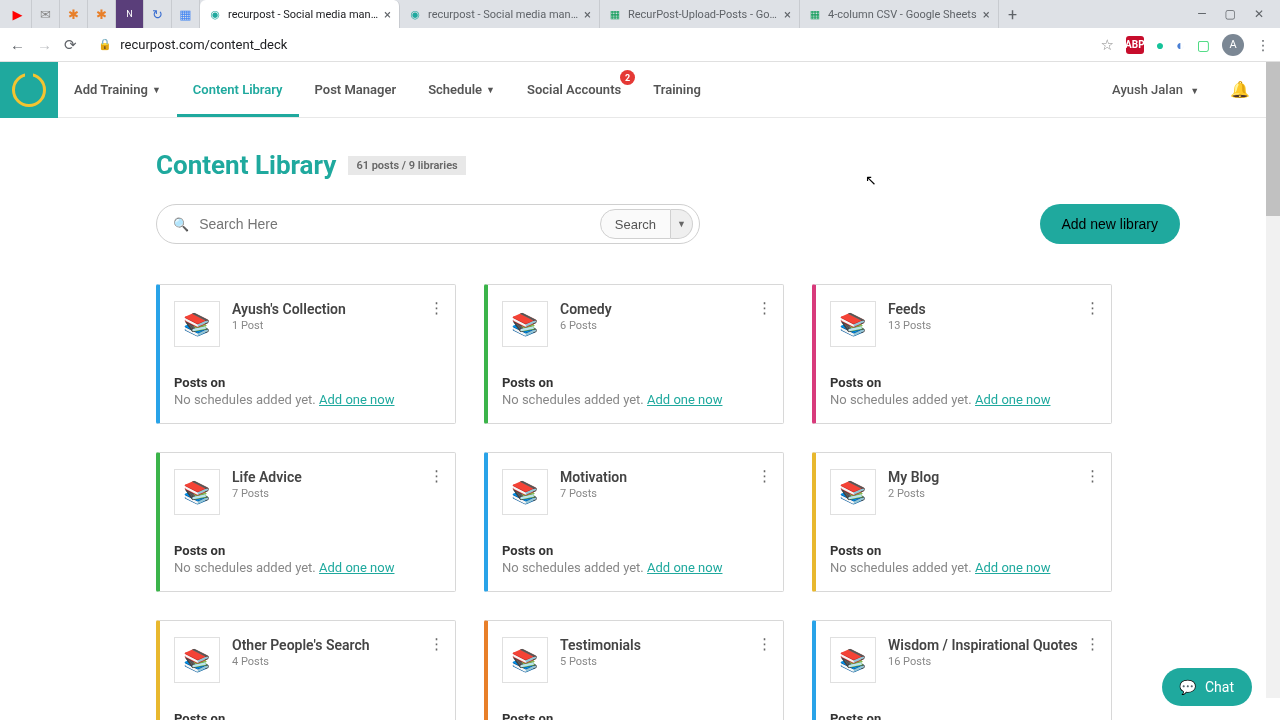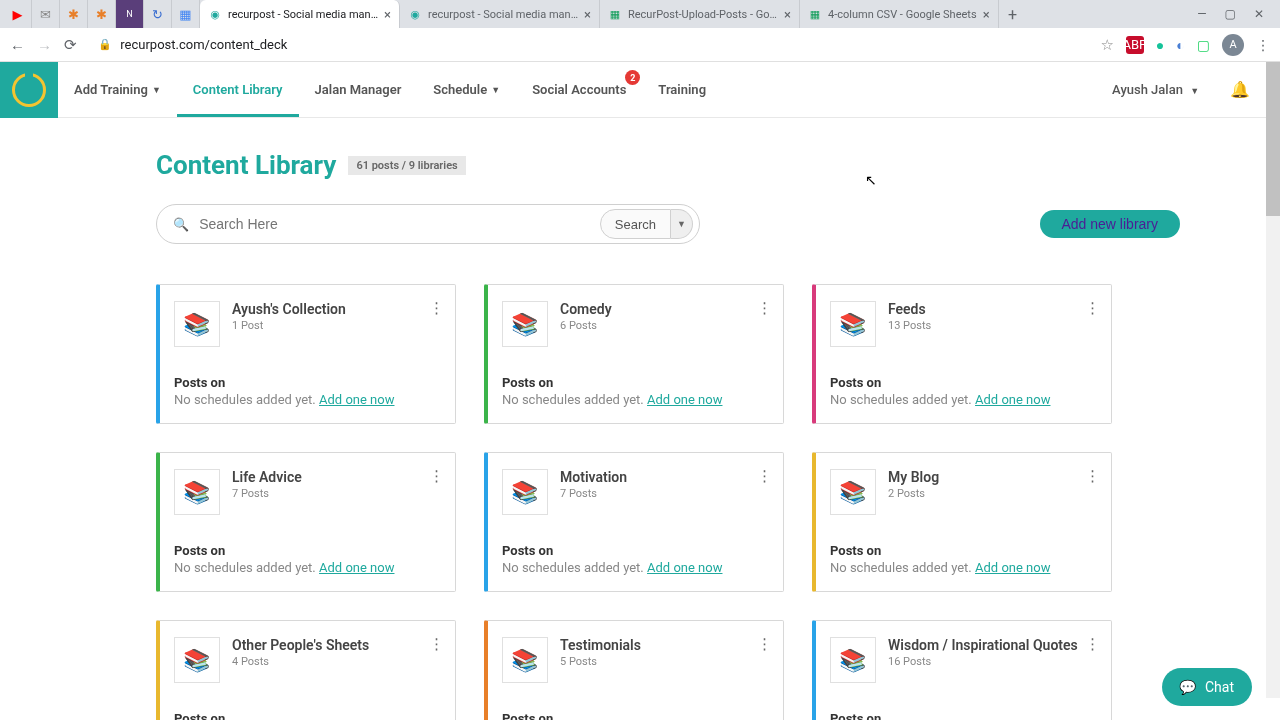--- a/index.html
+++ b/index.html
@@ -46,21 +46,21 @@
 .page-title { font-size: 26px; font-weight: 700; color: #1fa99e; }
 .count-pill { background: #e8e8e8; color: #666; font-size: 11px; font-weight: 600; padding: 3px 8px; border-radius: 0; }
 
 .search-row { display: flex; align-items: center; margin-bottom: 40px; gap: 20px; }
 .search-wrap { border: 1px solid #d0d0d0; border-radius: 22px; height: 40px; display: flex; align-items: center; padding: 0 6px 0 16px; width: 544px; }
 .search-ic { color: #888; font-size: 13px; margin-right: 10px; }
 .search-input { border: none; outline: none; flex: 1; font-size: 14px; color: #666; }
 .search-btn-grp { display: flex; align-items: center; }
 .search-btn { border: 1px solid #d0d0d0; background: #fafafa; height: 30px; padding: 0 14px; border-radius: 15px 0 0 15px; font-size: 13px; color: #555; cursor: pointer; }
 .search-dd { border: 1px solid #d0d0d0; border-left: none; background: #efefef; height: 30px; width: 22px; border-radius: 0 15px 15px 0; display: flex; align-items: center; justify-content: center; font-size: 9px; color: #666; cursor: pointer; }
-.add-lib-btn { margin-left: auto; background: #1fa99e; color: #4c1d95; border: none; height: 28px; padding: 0 22px; border-radius: 20px; font-size: 14px; cursor: pointer; }
+.add-lib-btn { margin-left: auto; background: #1fa99e; color: #000000; border: none; height: 40px; padding: 0 22px; border-radius: 20px; font-size: 14px; cursor: pointer; }
 
 .grid { display: grid; grid-template-columns: repeat(3, 300px); gap: 28px; }
 .card { border: 1px solid #d8d8d8; border-left-width: 4px; border-radius: 2px; padding: 16px 14px; height: 140px; position: relative; }
 .card.blue { border-left-color: #29a3e8; }
 .card.green { border-left-color: #3bb44a; }
 .card.pink { border-left-color: #d83a7b; }
 .card.yellow { border-left-color: #e8b82e; }
 .card.orange { border-left-color: #e87f29; }
 .card-head { display: flex; gap: 12px; margin-bottom: 28px; }
 .book-icon { width: 46px; height: 46px; border: 1px solid #e0e0e0; display: flex; align-items: center; justify-content: center; font-size: 22px; color: #888; }
@@ -120,21 +120,21 @@
 <div class="addr-bar">
   <span class="nav-btn">←</span>
   <span class="nav-btn disabled">→</span>
   <span class="nav-btn">⟳</span>
   <div class="url-box">
     <span class="lock-icon">🔒</span>
     <span>recurpost.com/content_deck</span>
   </div>
   <span class="nav-btn" style="color:#888">☆</span>
   <div class="ext-icons">
-    <span class="ext-icon" style="background:#c70d2c;color:#fff;font-size:13px;font-weight:400">ABP</span>
+    <span class="ext-icon" style="background:#c70d2c;color:#fff;font-size:10px;font-weight:700">ABP</span>
     <span style="color:#15c39a">●</span>
     <span style="color:#4a7fd4">◐</span>
     <span style="color:#25d366">▢</span>
     <span class="avatar-circle">A</span>
     <span style="color:#5f6368">⋮</span>
   </div>
 </div>
 
 <div class="app-bar">
   <div class="logo-box">
@@ -142,21 +142,21 @@
     </div>
   <div class="nav">
     <div class="nav-item">
         <span>Add Training</span>
         <span class="caret">▼</span>
       </div>
     <div class="nav-item active">
         <span>Content Library</span>
       </div>
     <div class="nav-item">
-        <span>Jalan Manager</span>
+        <span>Post Manager</span>
       </div>
     <div class="nav-item">
         <span>Schedule</span>
         <span class="caret">▼</span>
       </div>
     <div class="nav-item">
         <span>Social Accounts</span>
         <span class="badge-count">2</span>
       </div>
     <div class="nav-item">
@@ -258,21 +258,21 @@
           </div>
         </div>
         <div class="posts-label">Posts on</div>
         <div class="sched-text">No schedules added yet. <span class="add-link">Add one now</span></div>
       </div>
       <div class="card yellow">
         <div class="card-menu">⋮</div>
         <div class="card-head">
           <div class="book-icon">📚</div>
           <div>
-            <div class="card-title">Other People's Sheets</div>
+            <div class="card-title">Other People's Search</div>
             <div class="card-sub">4 Posts</div>
           </div>
         </div>
         <div class="posts-label">Posts on</div>
       </div>
       <div class="card orange">
         <div class="card-menu">⋮</div>
         <div class="card-head">
           <div class="book-icon">📚</div>
           <div>

